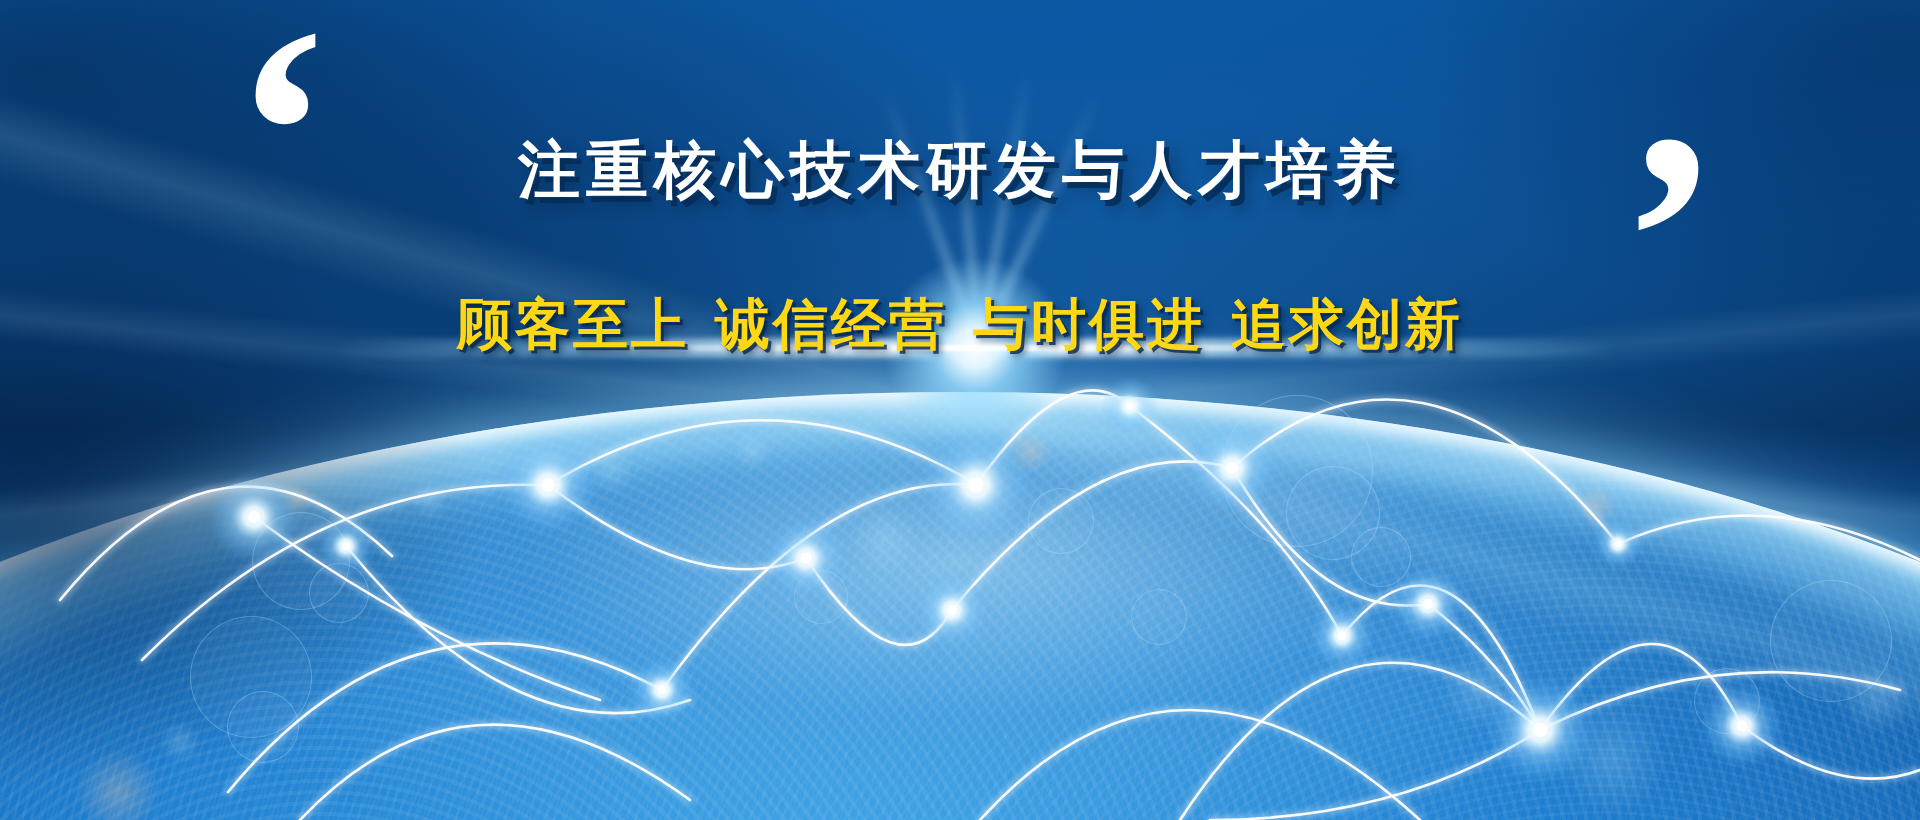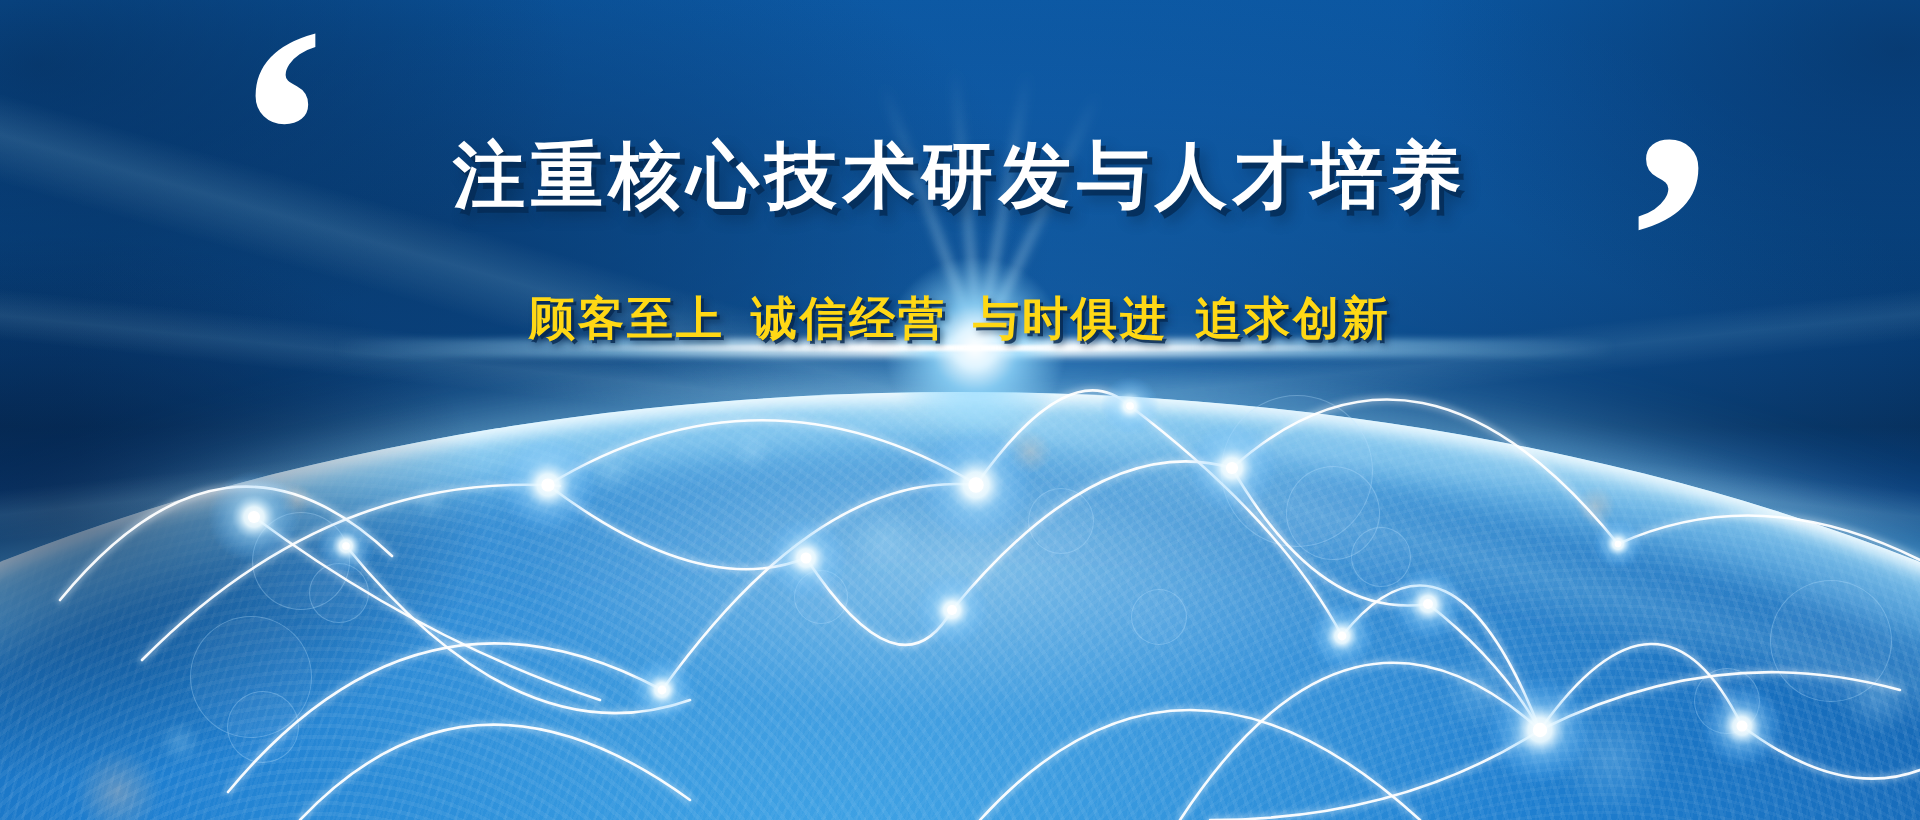--- a/index.html
+++ b/index.html
@@ -146,30 +146,30 @@
     position:absolute;color:#ffffff;line-height:1;
     font-family:"Liberation Serif","DejaVu Serif",serif;
     user-select:none;
   }
   #quote-open{ left:232px; top:-18px; font-size:300px; font-weight:700; }
   #quote-close{ left:1620px; top:88px; font-size:300px; font-weight:700; }
 
   #headline{
     position:absolute;left:0;top:128px;width:1920px;
     text-align:center;
-    font-size:72px;font-weight:bold;color:#ffffff;
+    font-size:62px;font-weight:bold;color:#ffffff;
     letter-spacing:6px;
     text-shadow:5px 6px 0 rgba(5,44,86,.85), 9px 10px 14px rgba(3,30,62,.45);
     white-space:nowrap;
   }
   #subline{
     position:absolute;left:0;top:288px;width:1920px;
     text-align:center;
     font-family:"Liberation Serif","DejaVu Serif",serif;
-    font-size:46px;font-weight:bold;color:#ffd815;
+    font-size:55px;font-weight:bold;color:#ffd815;
     letter-spacing:3px;
     text-shadow:3px 3px 0 rgba(6,40,80,.80), 5px 5px 7px rgba(3,26,56,.55);
     white-space:nowrap;
   }
   #subline .gap{display:inline-block;width:26px;}
 </style>
 </head>
 <body>
 
 <div id="stage">

